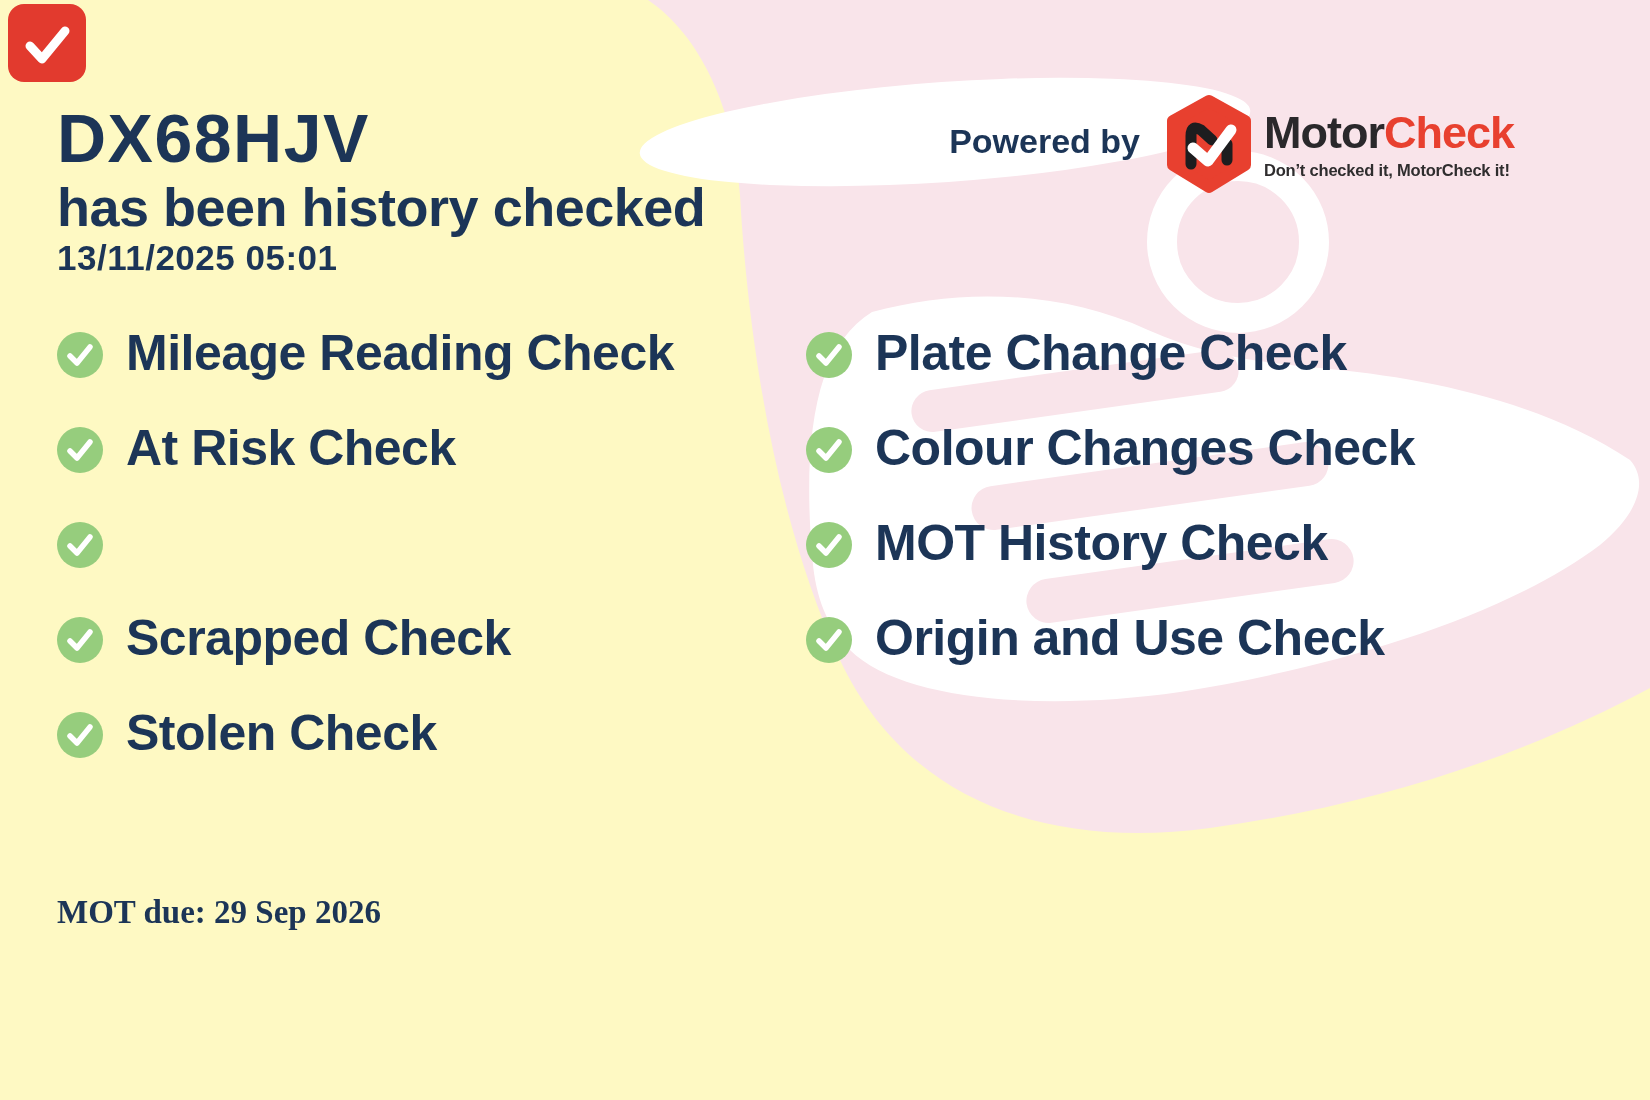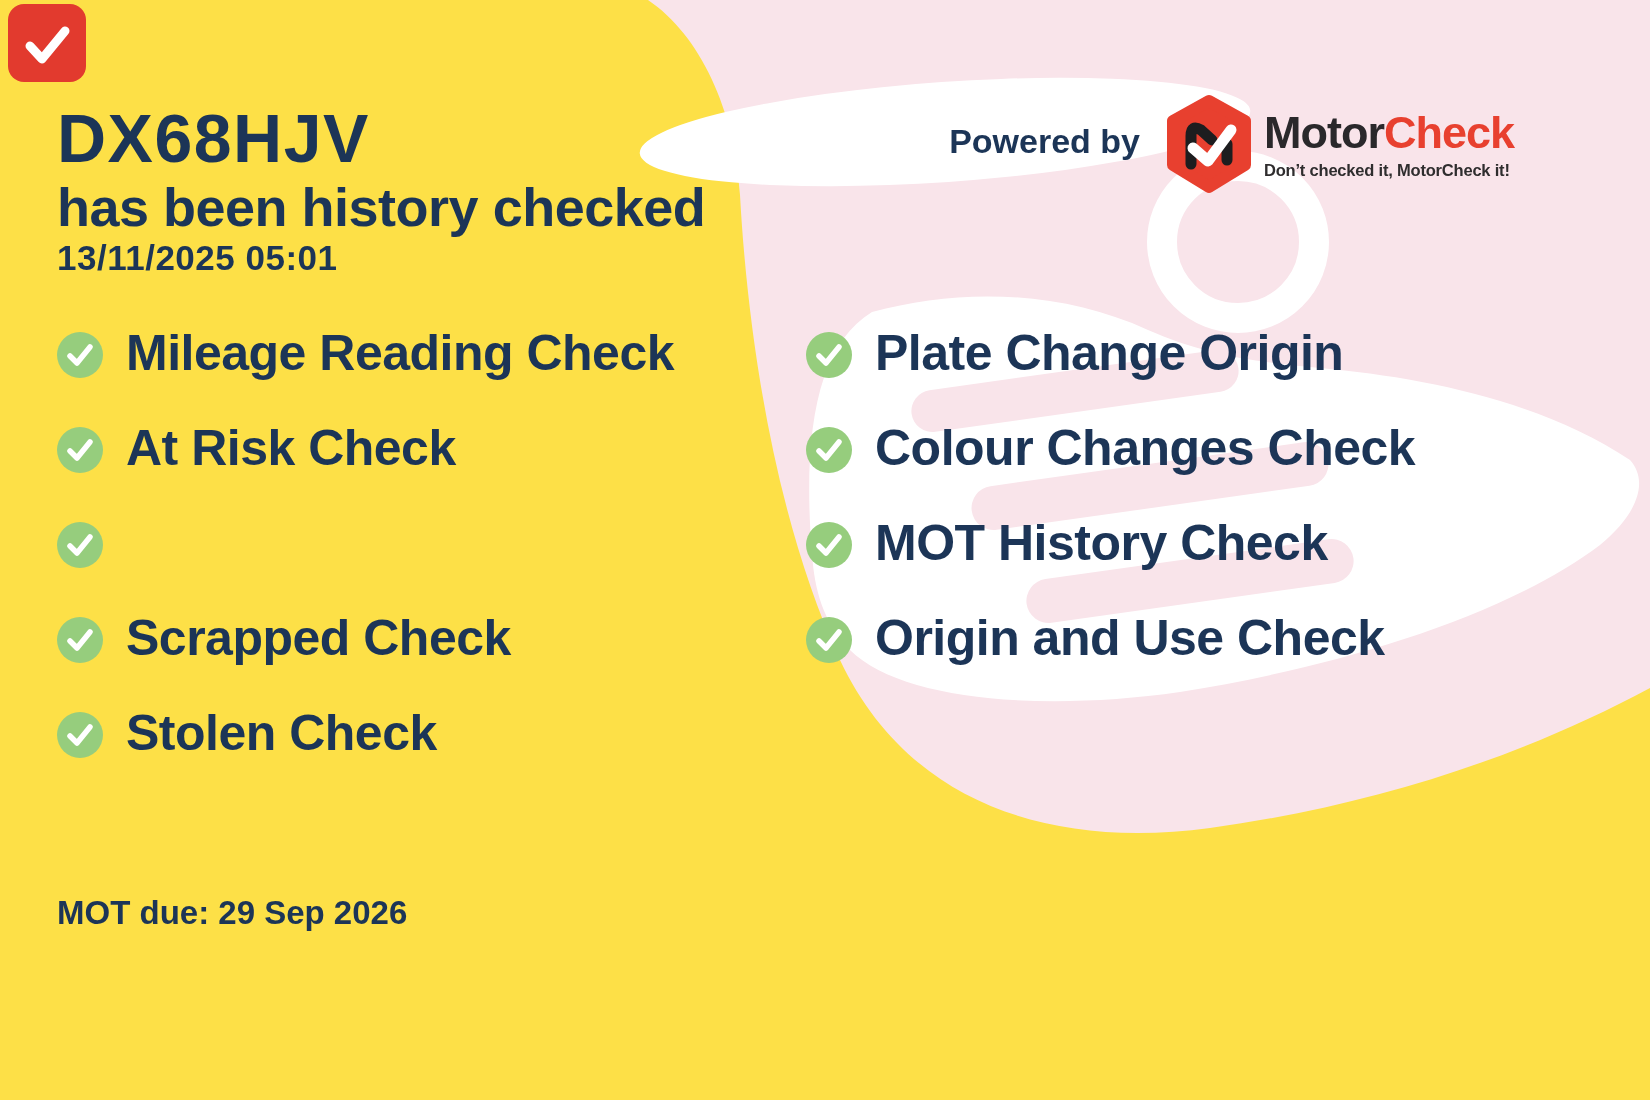--- a/index.html
+++ b/index.html
@@ -1,20 +1,20 @@
 <!DOCTYPE html>
 <html><head>
 <meta charset="utf-8">
 <style>
   html,body{margin:0;padding:0;background:#ffffff;}
   #canvas{
     position:relative;
     width:1650px;height:1100px;
     overflow:hidden;
-    background:#fde047;
+    background:#fef9c3;
     font-family:"Liberation Sans","DejaVu Sans",sans-serif;
     color:#1C3557;
   }
   #bg{position:absolute;inset:0;z-index:0;}
   .layer{position:absolute;z-index:1;}
 
   
   .corner-icon{left:8px;top:4px;width:78px;height:78px;}
 
   
@@ -45,21 +45,21 @@
     letter-spacing:-0.5px;white-space:nowrap;line-height:1;
   }
   .check-bullet{width:46px;height:46px;flex:0 0 46px;}
 
   .col-left{left:57px;}
   .col-right{left:806px;}
 
   
   .mot-due{
     left:57px;top:896px;
-    font-size:33px;font-weight:700;color:#1C3557;line-height:1;
+    font-size:33px;font-weight:700;color:#1C3557;line-height:1;font-family:Liberation Serif, serif;
   }
 
   
   .powered-by{
     left:872px;top:124px;width:268px;
     font-size:34px;font-weight:600;color:#1C3557;
     text-align:right;line-height:1;
   }
   .brand-hex{left:1163px;top:94px;width:92px;height:100px;}
   .brand-wordmark{
@@ -169,21 +169,21 @@
         <polyline points="13,24 20,31 33,15" fill="none" stroke="#ffffff" stroke-width="5.5" stroke-linecap="round" stroke-linejoin="round"></polyline>
       </svg>
     <span class="label">Stolen Check</span>
   </div>
 
   <div class="check-row col-right" style="top:314px">
     <svg class="check-bullet" viewBox="0 0 46 46">
         <circle cx="23" cy="23" r="23" fill="#96CD7D"></circle>
         <polyline points="13,24 20,31 33,15" fill="none" stroke="#ffffff" stroke-width="5.5" stroke-linecap="round" stroke-linejoin="round"></polyline>
       </svg>
-    <span class="label">Plate Change Origin</span>
+    <span class="label">Plate Change Check</span>
   </div>
   <div class="check-row col-right" style="top:409px">
     <svg class="check-bullet" viewBox="0 0 46 46">
         <circle cx="23" cy="23" r="23" fill="#96CD7D"></circle>
         <polyline points="13,24 20,31 33,15" fill="none" stroke="#ffffff" stroke-width="5.5" stroke-linecap="round" stroke-linejoin="round"></polyline>
       </svg>
     <span class="label">Colour Changes Check</span>
   </div>
   <div class="check-row col-right" style="top:504px">
     <svg class="check-bullet" viewBox="0 0 46 46">

